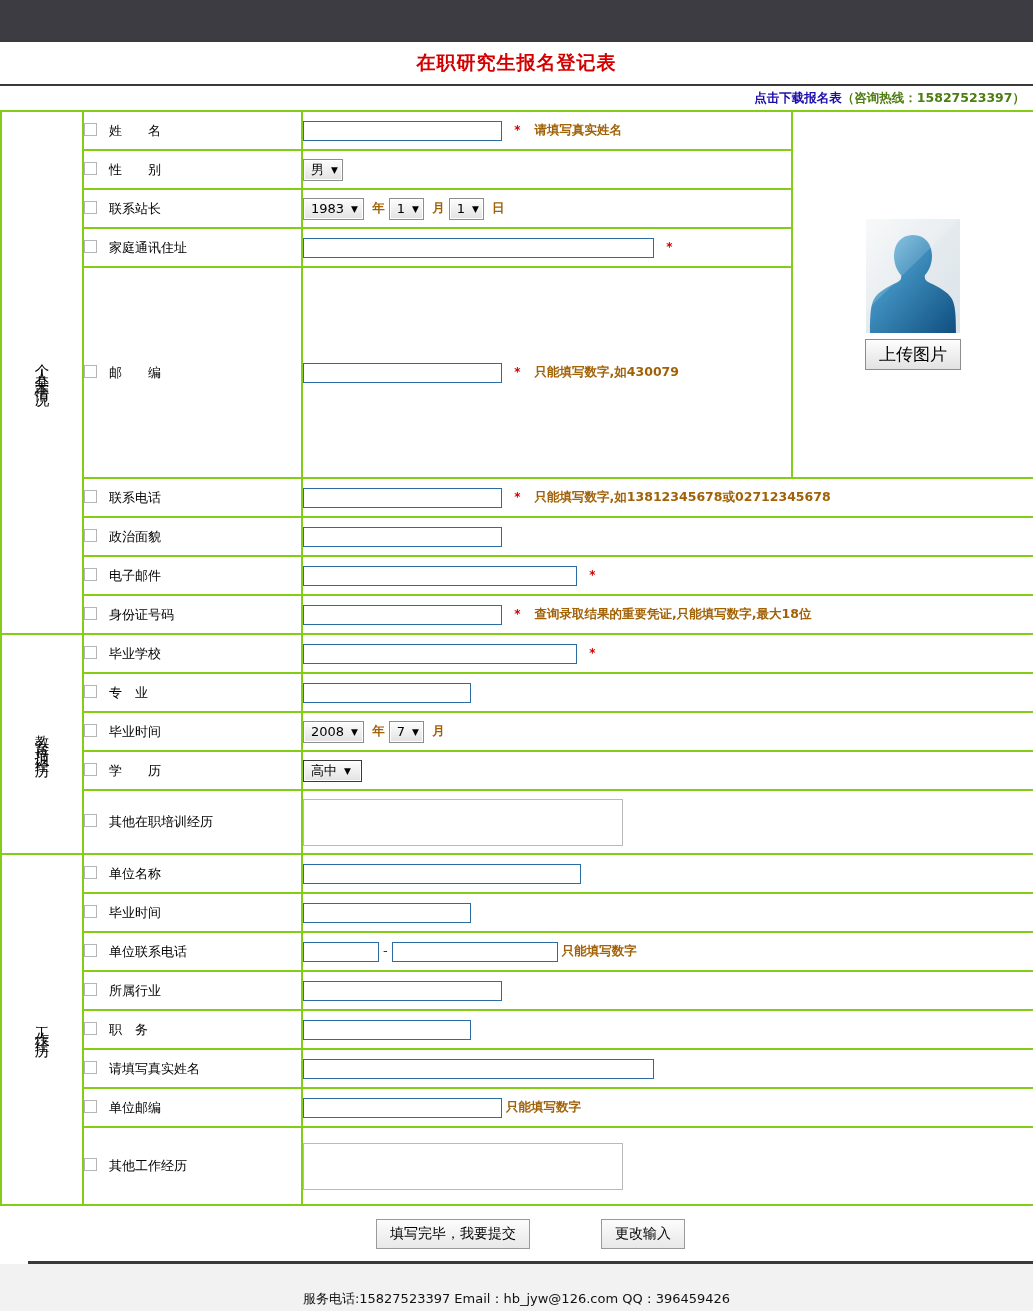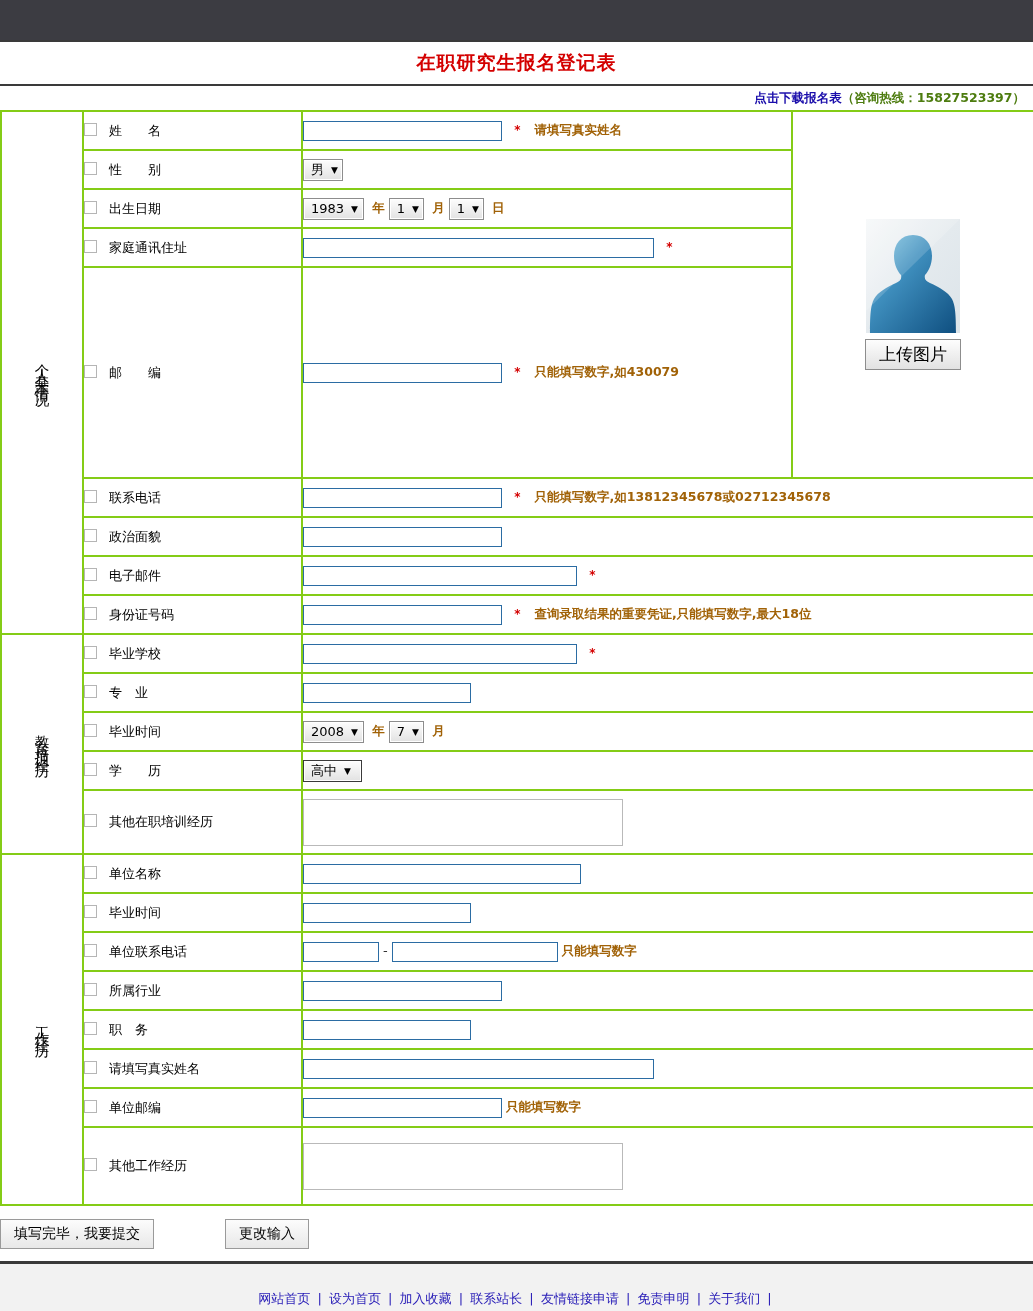--- a/index.html
+++ b/index.html
@@ -175,23 +175,24 @@
     letter-spacing:1px;
     height:42px;
     vertical-align:middle;
   }
   
   .submit-band{
     border-bottom:3px solid #3a3a3a;
     height:55px;
     display:flex;
     align-items:center;
-    justify-content:flex-start;
+    justify-content:center;
     gap:71px;
     background:#fff;
+    margin-left:28px;
   }
   .btn{
     border:1px solid #9a9a9a;
     background:linear-gradient(#fcfcfc,#e8e8e8);
     font-size:14px;
     padding:5px 13px;
     cursor:pointer;
     font-family:"DejaVu Sans","Liberation Sans",sans-serif;
   }
   
@@ -271,21 +272,21 @@
       <td class="fld-label">
         <span class="cb"></span><span>性　　别</span>
       </td>
       <td class="fld-val">
         <span class="sel sel-2"><span>男</span><span class="caret">▼</span></span>
       </td>
     </tr>
 
     <tr>
       <td class="fld-label">
-        <span class="cb"></span><span>出生日期</span>
+        <span class="cb"></span><span>联系站长</span>
       </td>
       <td class="fld-val">
         <span class="sel sel-year"><span>1983</span><span class="caret">▼</span></span>
         <span class="hint">年</span>
         <span class="sel sel-2"><span>1</span><span class="caret">▼</span></span>
         <span class="hint">月</span>
         <span class="sel sel-2"><span>1</span><span class="caret">▼</span></span>
         <span class="hint">日</span>
       </td>
     </tr>
@@ -481,17 +482,16 @@
     </tr>
   </tbody>
     </table>
 
   <div class="submit-band">
     <button class="btn" type="button">填写完毕，我要提交</button>
     <button class="btn" type="button">更改输入</button>
   </div>
 
   <div class="footer">
-    <div id="footer-links"><a href="#">网站首页</a><span class="sep"> | </span><a href="#">设为首页</a><span class="sep"> | </span><a href="#">加入收藏</a><span class="sep"> | </span><a href="#">联系站长</a><span class="sep"> | </span><a href="#">友情链接申请</a><span class="sep"> | </span><a href="#">免责申明</a><span class="sep"> | </span><a href="#">关于我们</a><span class="sep"> | </span></div>
     <div>服务电话:15827523397 Email：hb_jyw@126.com QQ：396459426</div>
   </div>
 
 </div>
 
 </body></html>

